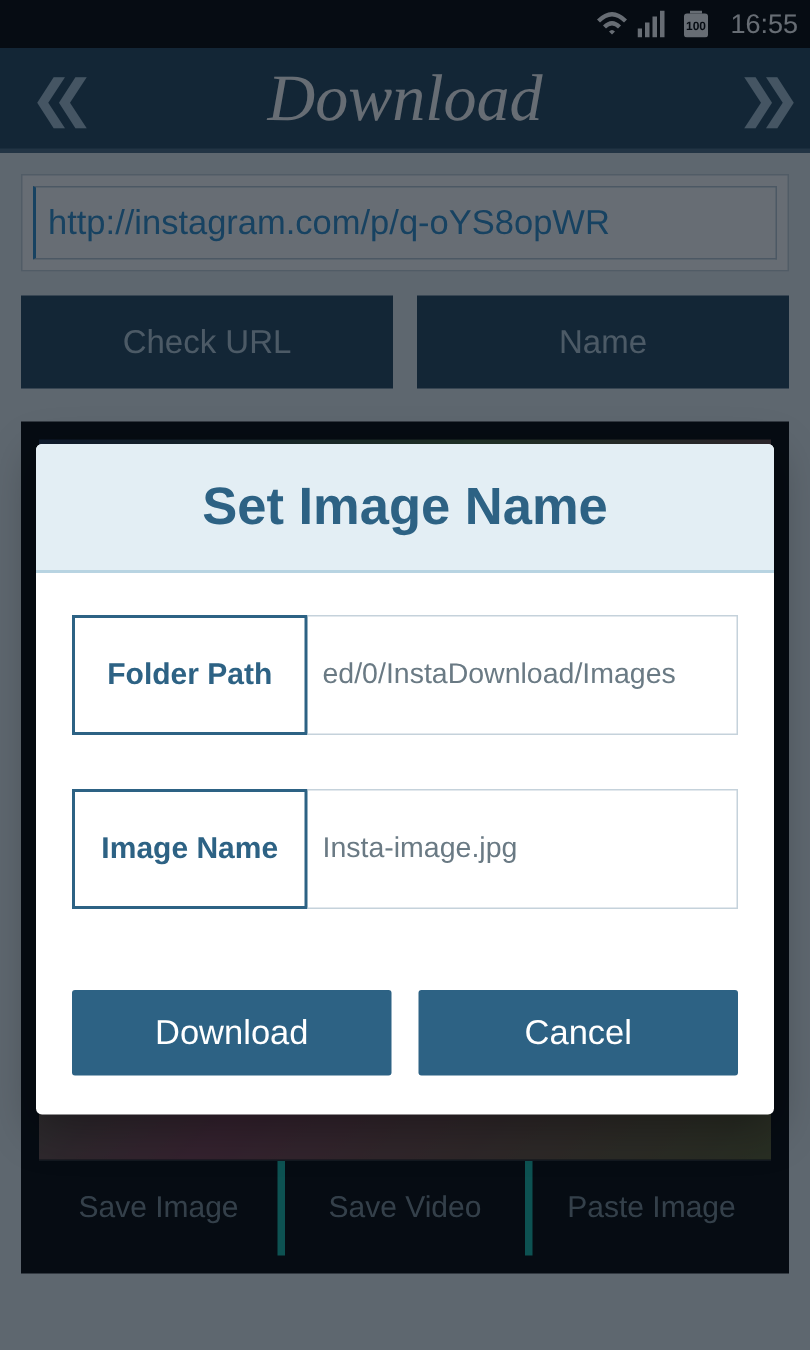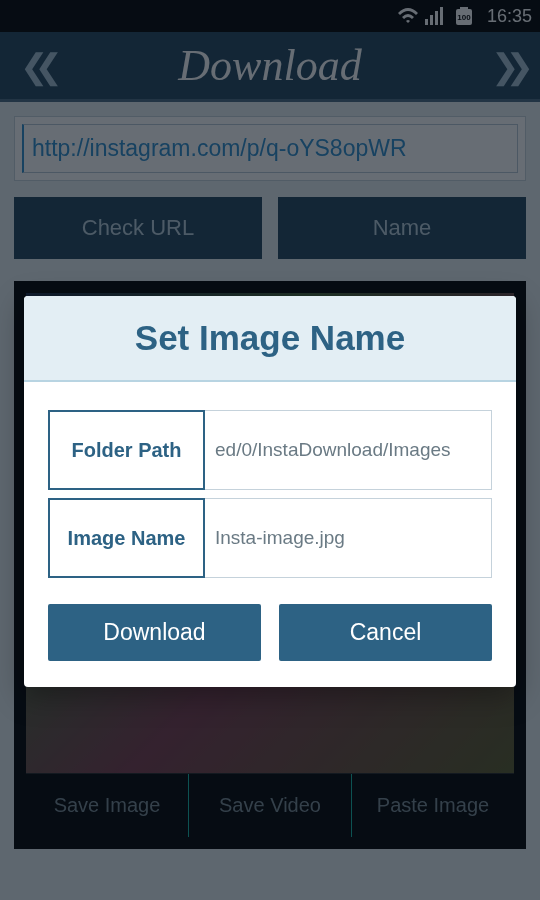--- a/index.html
+++ b/index.html
@@ -19,29 +19,29 @@
 .url-box { background: #fff; border: 1px solid #c5d2db; padding: 7px; }
 .url-input { width: 100%; border: 1px solid #b8c9d4; border-left: 2px solid #2f8ecd; padding: 10px 8px; font-size: 23px; color: #2f8ecd; font-family: Arial, sans-serif; outline: none; }
 
 .btn-row { display: flex; gap: 16px; margin-top: 16px; border-radius: 25px; }
 .btn { flex: 1; background: #23465e; color: #b9cdd9; text-align: center; padding: 18px 0; font-size: 22px; cursor: pointer; }
 
 
 .media-card { margin-top: 22px; background: #000; padding: 12px; }
 .media-img { width: 100%; height: 480px; background: linear-gradient(135deg, #1a2a4a 0%, #4a6a3a 30%, #7a3a4a 60%, #5a5a2a 100%); position: relative; }
 .action-row { display: flex; border-top: 1px solid #222; }
-.action { flex: 1; text-align: center; padding: 20px 0; color: #7a8a92; font-size: 20px; border-right: 1px solid #14b8a6; cursor: pointer; }
+.action { flex: 1; text-align: center; padding: 20px 0; color: #7a8a92; font-size: 20px; border-right: 5px solid #14b8a6; cursor: pointer; }
 .action:last-child { border-right: none; }
 
 
 .overlay { position: absolute; inset: 0; background: rgba(10,20,30,0.62); display: flex; align-items: flex-start; justify-content: center; padding-top: 296px; }
 .dialog { width: 492px; background: #fff; border-radius: 4px; overflow: hidden; box-shadow: 0 8px 30px rgba(0,0,0,0.35); }
 .dialog-title { background: #e3eef4; color: #2d6284; font-size: 35px; font-weight: 700; text-align: center; padding: 22px 0; border-bottom: 2px solid #b8d4e2; }
 .dialog-body { padding: 28px 24px 8px; }
-.field-row { display: flex; margin-bottom: 8px; }
+.field-row { display: flex; margin-bottom: 36px; }
 .field-label { width: 157px; border: 2px solid #2d6284; color: #2d6284; font-weight: 700; font-size: 20px; display: flex; align-items: center; justify-content: center; padding: 12px 4px; }
 .field-value { flex: 1; border: 1px solid #c5d2db; border-left: none; padding: 28px 10px; font-size: 19px; color: #6a7a84; white-space: nowrap; overflow: hidden; display: flex; align-items: center; }
 .dialog-btns { display: flex; gap: 18px; padding: 10px 24px 26px; }
 .dlg-btn { flex: 1; background: #2d6284; color: #fff; text-align: center; padding: 15px 0; font-size: 23px; cursor: pointer; border-radius: 2px; }
 
 
 .ico { display: inline-flex; align-items: center; }
 </style>
 </head>
 <body>
@@ -60,21 +60,21 @@
         <rect x="15" y="0" width="3" height="18" fill="#fff"></rect>
       </svg>
   </span>
   <span class="ico">
     <svg width="26" height="18" viewBox="0 0 26 18">
         <rect x="9" y="0" width="8" height="2" fill="#fff"></rect>
         <rect x="5" y="2" width="16" height="16" rx="2" fill="#fff"></rect>
         <text x="13" y="13" font-size="8" text-anchor="middle" fill="#000" font-weight="bold">100</text>
       </svg>
   </span>
-  <span class="time">16:35</span>
+  <span class="time">16:55</span>
 </div>
 
 <div class="app-header">
   <span class="chev">❮❮</span>
   <span class="title">Download</span>
   <span class="chev">❯❯</span>
 </div>
 
 <div class="content">
   <div class="url-box">

